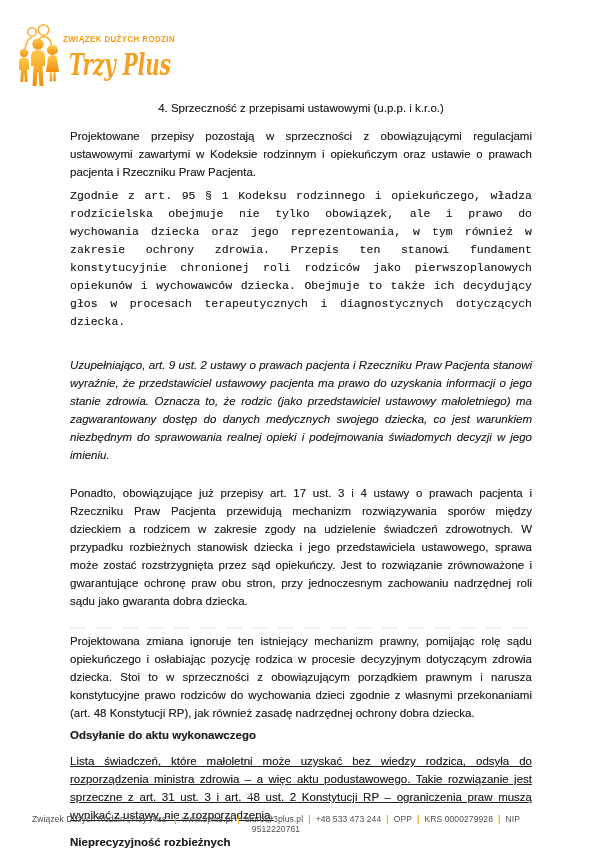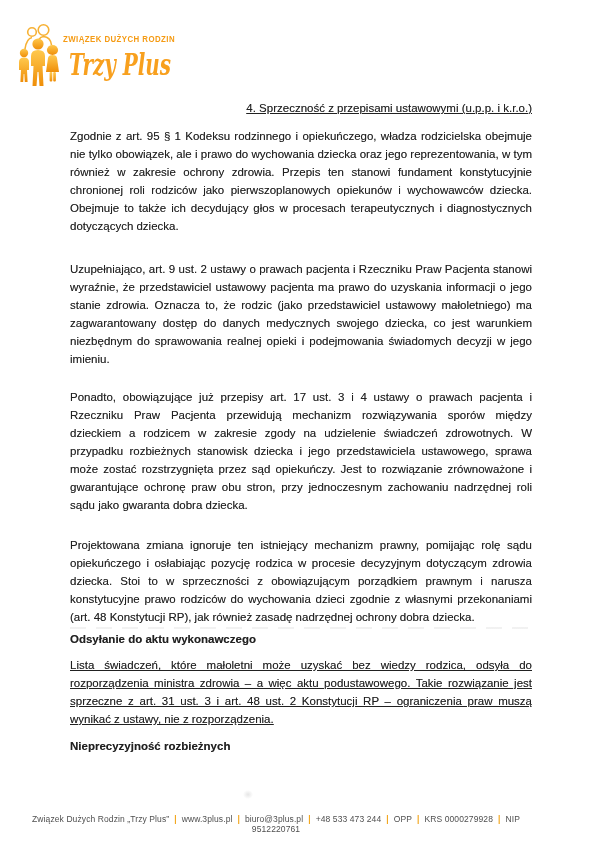--- a/index.html
+++ b/index.html
@@ -34,24 +34,24 @@
   .content {
     position: absolute;
     left: 70px; top: 99px; width: 462px;
     color: #212121;
     font-size: 11.5px;
     line-height: 18px;
     text-align: justify;
     text-shadow: 0 0 0.4px rgba(30,30,30,0.45);
   }
   .content p { margin: 0; }
-  .h-num   { margin-bottom: 10px !important; text-align: right; text-decoration: underline; }
+  .h-num   { margin-bottom: 10px !important; text-align: center; }
   .mb6     { margin-bottom: 6px  !important; }
-  .mb25    { margin-bottom: 25px !important; }
-  .mb20    { margin-bottom: 20px !important; }
+  .mb25    { margin-bottom: 25px !important; font-family: Liberation Mono, monospace; }
+  .mb20    { margin-bottom: 20px !important; font-style: italic; }
   .mb22    { margin-bottom: 22px !important; }
   .mb4     { margin-bottom: 4px  !important; }
   .mb7     { margin-bottom: 7px  !important; }
   .mb8     { margin-bottom: 8px  !important; }
   .mb9     { margin-bottom: 9px  !important; text-decoration: underline; }
   .bold-heading { font-weight: bold; text-align: left; }
   .subhead { text-align: left; font-weight: bold; }
 
   
   .artifact-line {
@@ -117,20 +117,21 @@
           <rect x="38.2" y="50" width="2.7" height="9.5" rx="1"></rect>
         </g>
       </g>
       <text class="logo-top-text" x="48" y="20" textLength="112" lengthAdjust="spacingAndGlyphs">ZWIĄZEK DUŻYCH RODZIN</text>
       <text class="logo-brand-text" x="54" y="53" textLength="102" lengthAdjust="spacingAndGlyphs">Trzy Plus</text>
     </svg>
   </header>
 
   <main class="content">
     <p class="h-num">4. Sprzeczność z przepisami ustawowymi (u.p.p. i k.r.o.)</p>
+    <p class="para mb6">Projektowane przepisy pozostają w sprzeczności z obowiązującymi regulacjami ustawowymi zawartymi w Kodeksie rodzinnym i opiekuńczym oraz ustawie o prawach pacjenta i Rzeczniku Praw Pacjenta.</p>
     <p class="para mb25">Zgodnie z art. 95 § 1 Kodeksu rodzinnego i opiekuńczego, władza rodzicielska obejmuje nie tylko obowiązek, ale i prawo do wychowania dziecka oraz jego reprezentowania, w tym również w zakresie ochrony zdrowia. Przepis ten stanowi fundament konstytucyjnie chronionej roli rodziców jako pierwszoplanowych opiekunów i wychowawców dziecka. Obejmuje to także ich decydujący głos w procesach terapeutycznych i diagnostycznych dotyczących dziecka.</p>
     <p class="para mb20">Uzupełniająco, art. 9 ust. 2 ustawy o prawach pacjenta i Rzeczniku Praw Pacjenta stanowi wyraźnie, że przedstawiciel ustawowy pacjenta ma prawo do uzyskania informacji o jego stanie zdrowia. Oznacza to, że rodzic (jako przedstawiciel ustawowy małoletniego) ma zagwarantowany dostęp do danych medycznych swojego dziecka, co jest warunkiem niezbędnym do sprawowania realnej opieki i podejmowania świadomych decyzji w jego imieniu.</p>
     <p class="para mb22">Ponadto, obowiązujące już przepisy art. 17 ust. 3 i 4 ustawy o prawach pacjenta i Rzeczniku Praw Pacjenta przewidują mechanizm rozwiązywania sporów między dzieckiem a rodzicem w zakresie zgody na udzielenie świadczeń zdrowotnych. W przypadku rozbieżnych stanowisk dziecka i jego przedstawiciela ustawowego, sprawa może zostać rozstrzygnięta przez sąd opiekuńczy. Jest to rozwiązanie zrównoważone i gwarantujące ochronę praw obu stron, przy jednoczesnym zachowaniu nadrzędnej roli sądu jako gwaranta dobra dziecka.</p>
     <p class="para mb4">Projektowana zmiana ignoruje ten istniejący mechanizm prawny, pomijając rolę sądu opiekuńczego i osłabiając pozycję rodzica w procesie decyzyjnym dotyczącym zdrowia dziecka. Stoi to w sprzeczności z obowiązującym porządkiem prawnym i narusza konstytucyjne prawo rodziców do wychowania dzieci zgodnie z własnymi przekonaniami (art. 48 Konstytucji RP), jak również zasadę nadrzędnej ochrony dobra dziecka.</p>
     <p class="subhead mb8">Odsyłanie do aktu wykonawczego</p>
     <p class="para mb9">Lista świadczeń, które małoletni może uzyskać bez wiedzy rodzica, odsyła do rozporządzenia ministra zdrowia – a więc aktu podustawowego. Takie rozwiązanie jest sprzeczne z art. 31 ust. 3 i art. 48 ust. 2 Konstytucji RP – ograniczenia praw muszą wynikać z ustawy, nie z rozporządzenia.</p>
     <p class="subhead">Nieprecyzyjność rozbieżnych</p>
   </main>
 
   <div class="artifact-line"></div>

